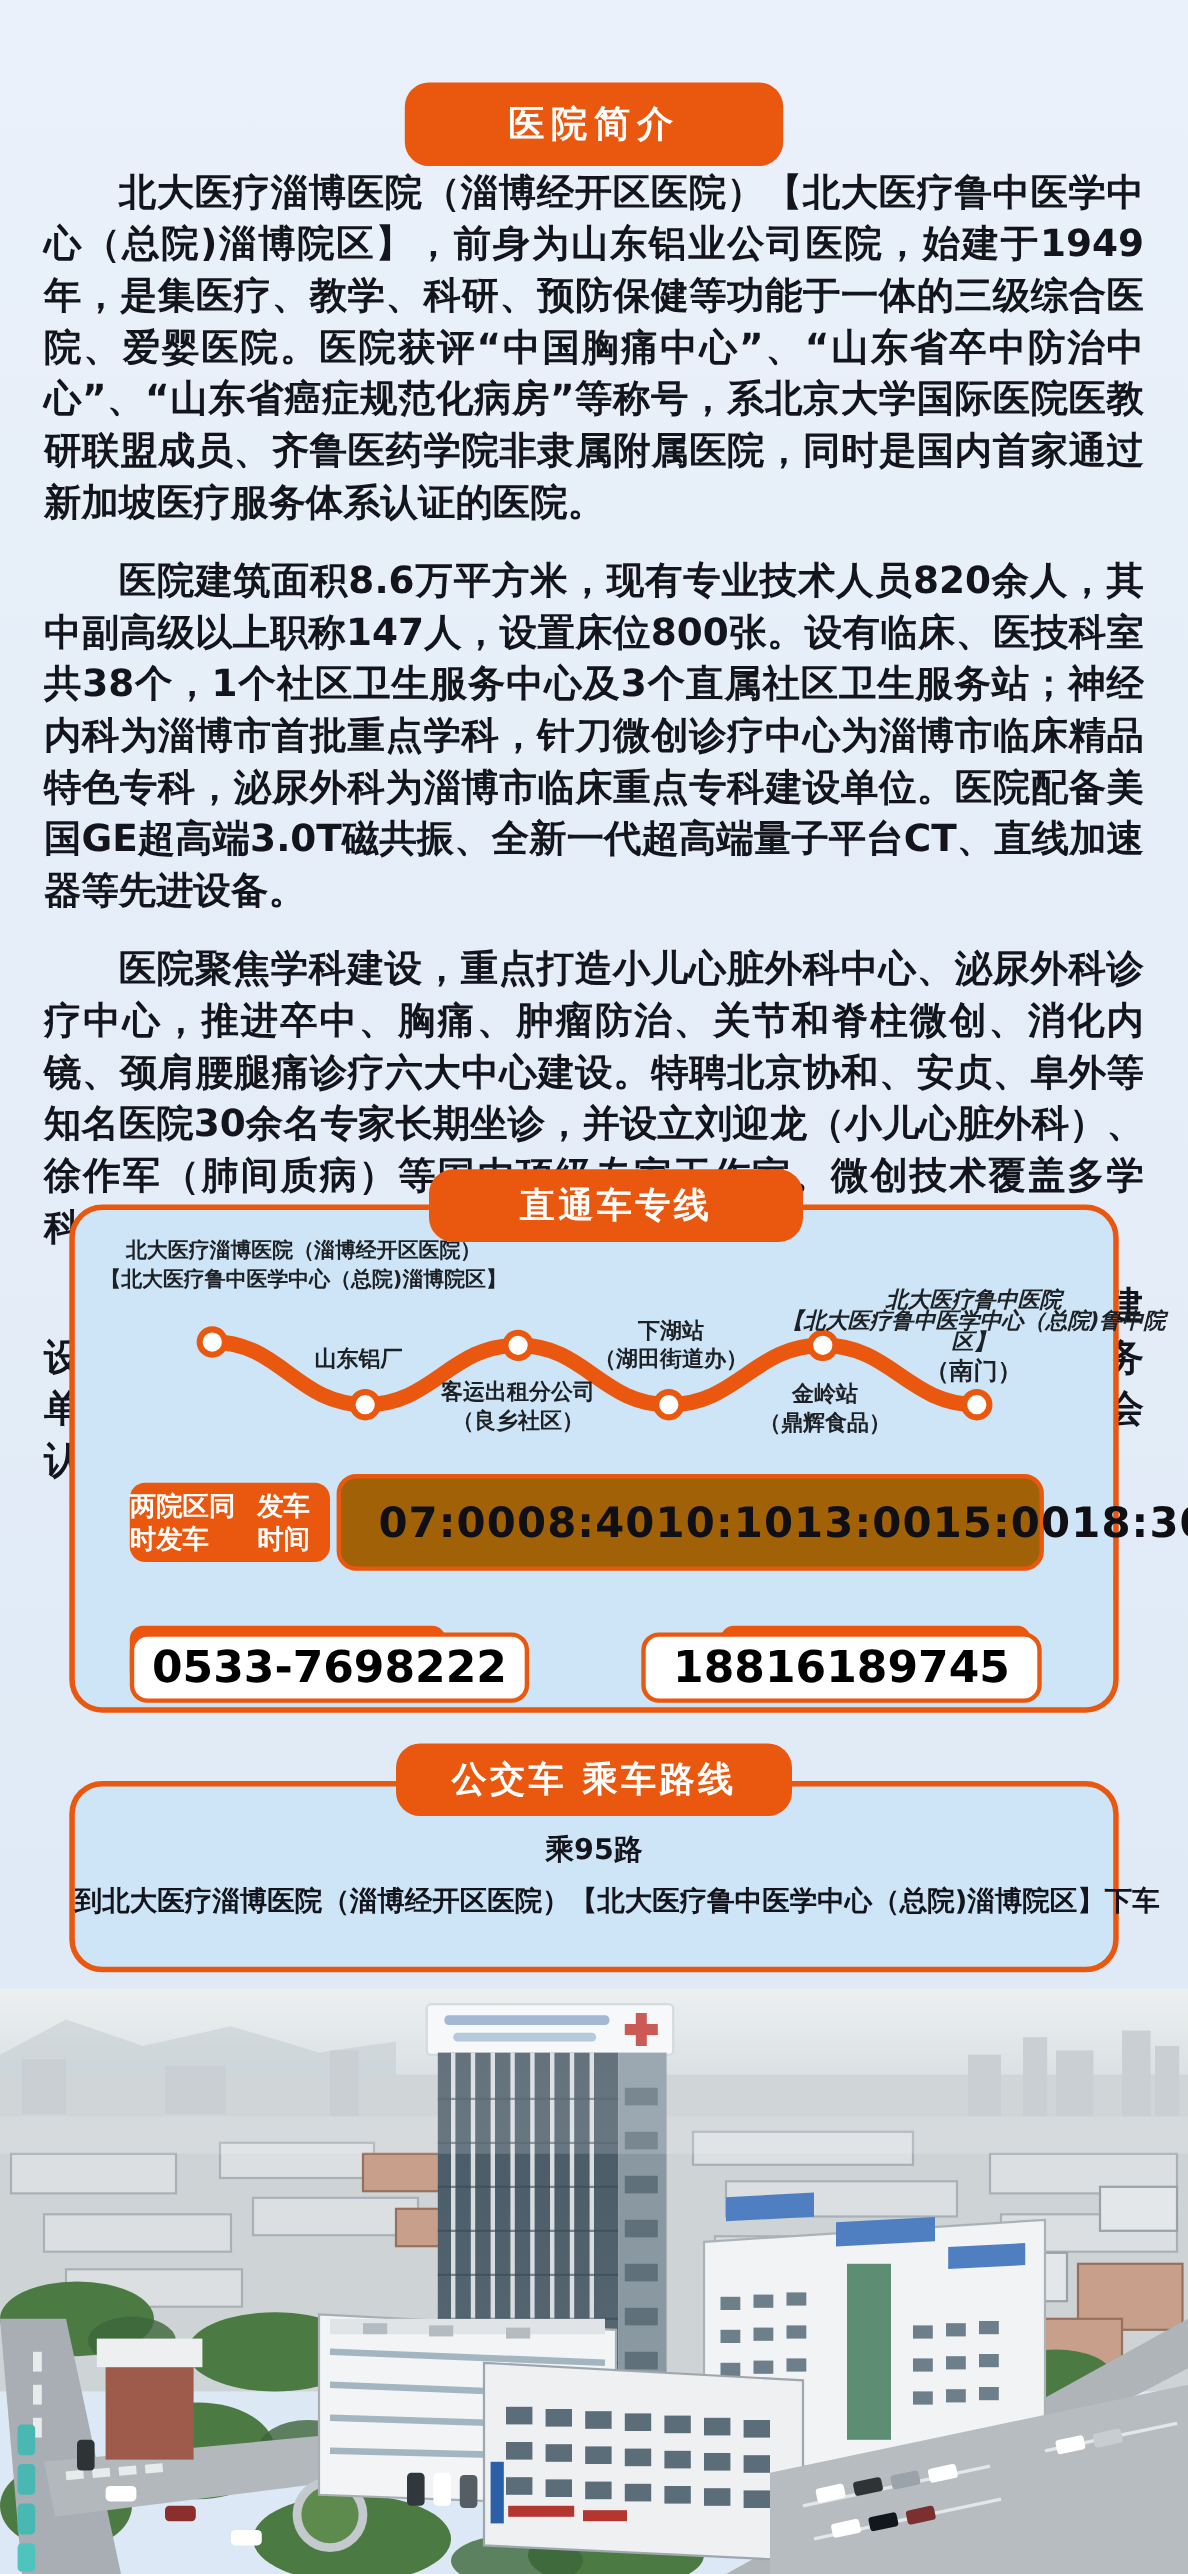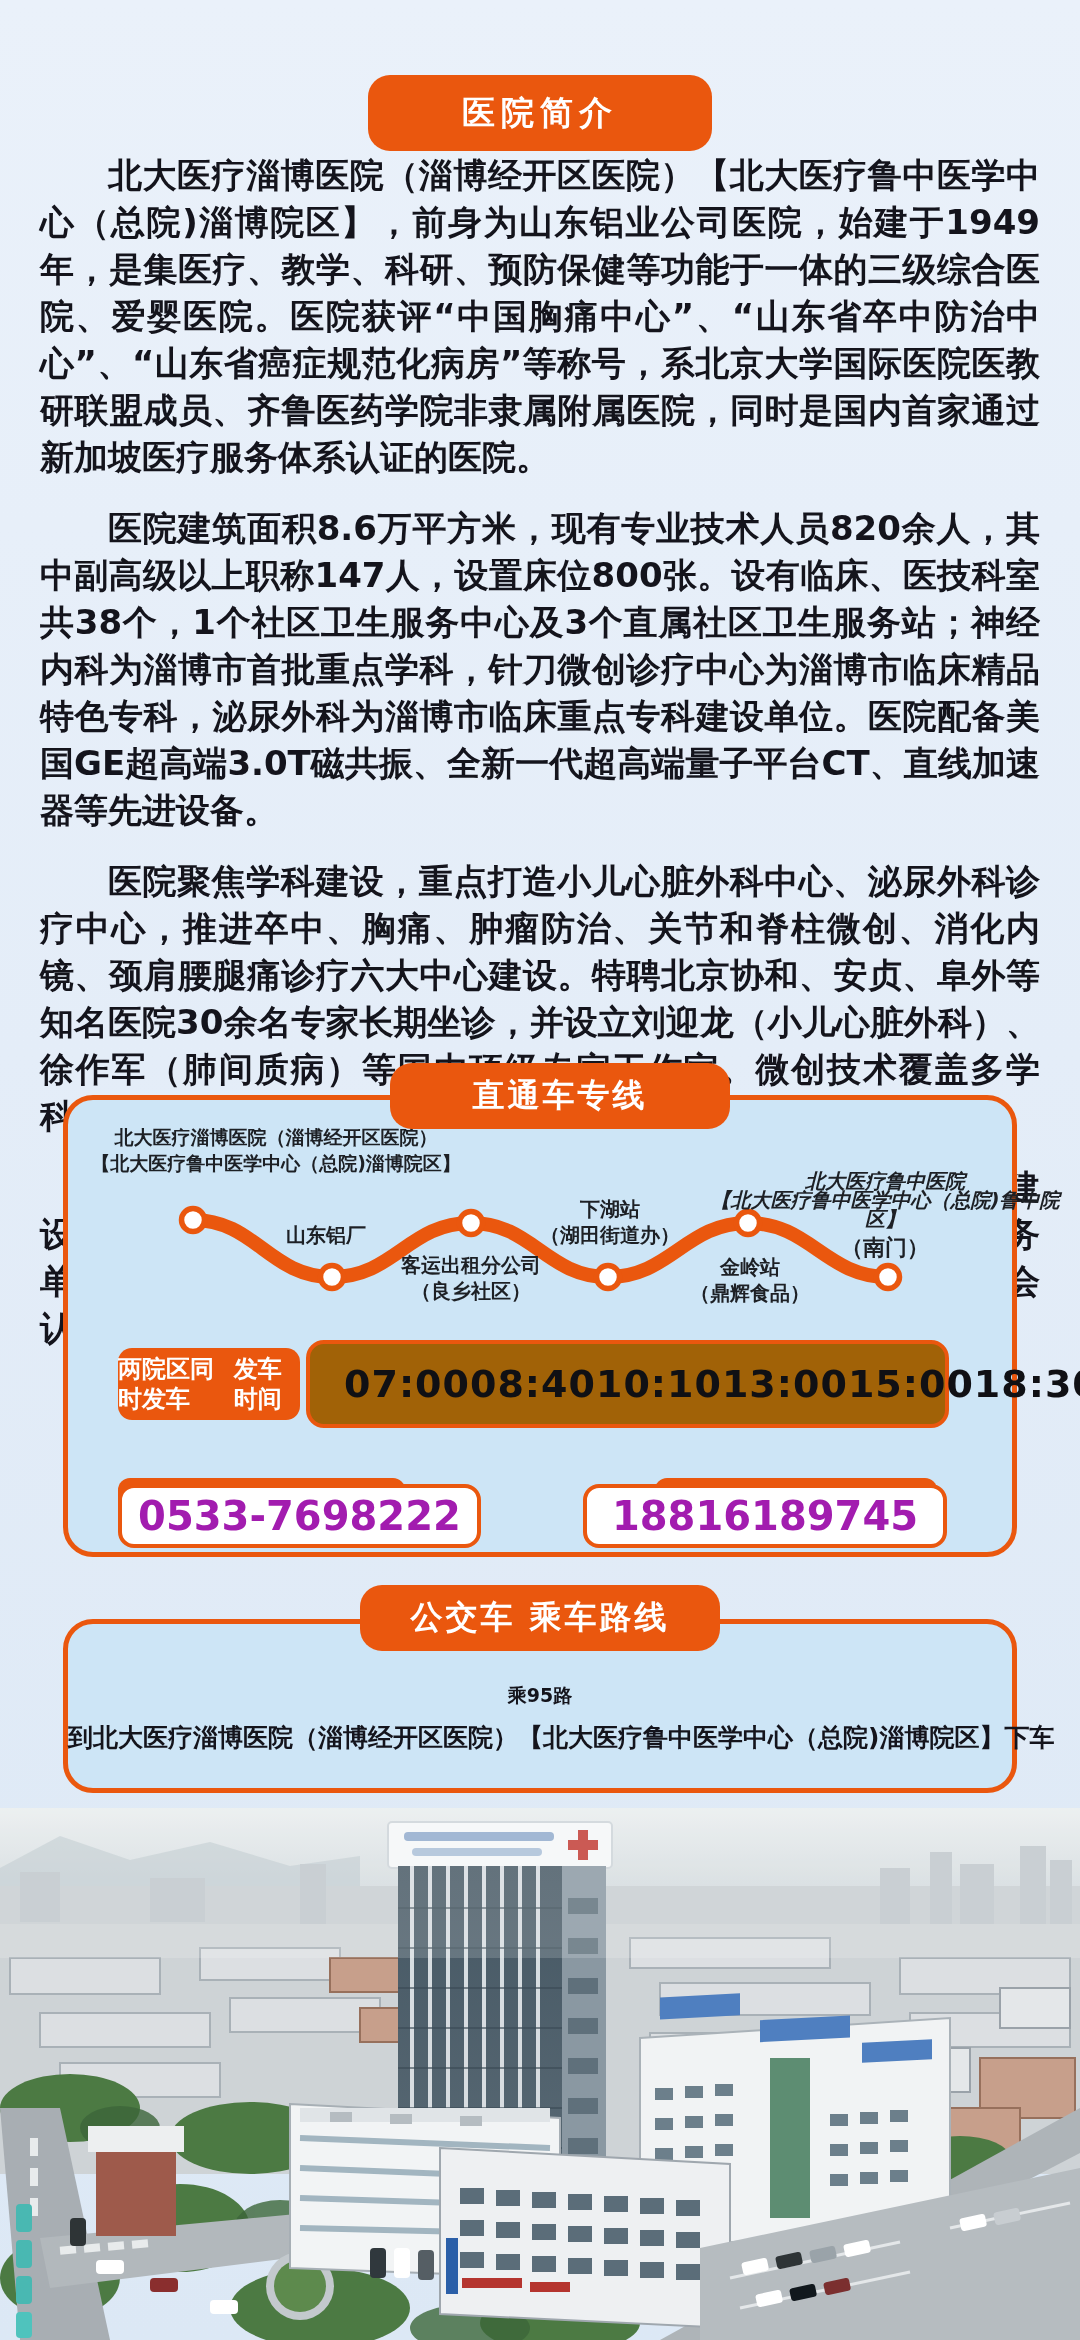--- a/index.html
+++ b/index.html
@@ -37,27 +37,27 @@
   .times-box{position:absolute;left:238px;top:240px;width:643px;height:88px;background:#a16207;
         border:4px solid #EA570E;border-radius:18px;box-sizing:border-box;
         display:flex;align-items:center;justify-content:flex-start;padding:0 34px;}
   .time{font-size:38px;font-weight:bold;color:#101014;letter-spacing:1px;}
   .phone-tab{position:absolute;height:54px;background:#EA570E;color:#fff;border-radius:12px;
         font-size:24px;font-weight:bold;display:flex;align-items:center;justify-content:center;margin-top:45px;}
   #phone-tab-1{left:50px;top:333px;width:287px;}
   #phone-tab-2{left:587px;top:333px;width:282px;}
   .phone-box{position:absolute;top:384px;height:64px;background:#fff;border:4px solid #EA570E;
         border-radius:16px;box-sizing:border-box;display:flex;align-items:center;justify-content:center;
-        font-size:40px;font-weight:bold;color:#a21caf;}
+        font-size:40px;font-weight:bold;color:#000000;}
   #phone-box-1{left:50px;width:363px;}
   #phone-box-2{left:515px;width:364px;}
   
   #bus-card{top:1619px;height:174px;}
   #bus-badge{left:360px;top:1585px;width:360px;height:66px;font-size:32px;}
-  #bus-line1{margin-top:59px;text-align:center;font-size:19px;font-weight:bold;color:#14141c;}
+  #bus-line1{margin-top:40px;text-align:center;font-size:26px;font-weight:bold;color:#14141c;}
   #bus-line2{margin-top:12px;text-align:center;font-size:25px;font-weight:bold;color:#14141c;white-space:nowrap;}
   #photo{position:absolute;left:0;top:1808px;width:1080px;height:532px;}
 </style>
 </head>
 <body>
 
 <div class="page">
 
   <div class="pill" id="badge-main">
     <span>医院简介</span>

